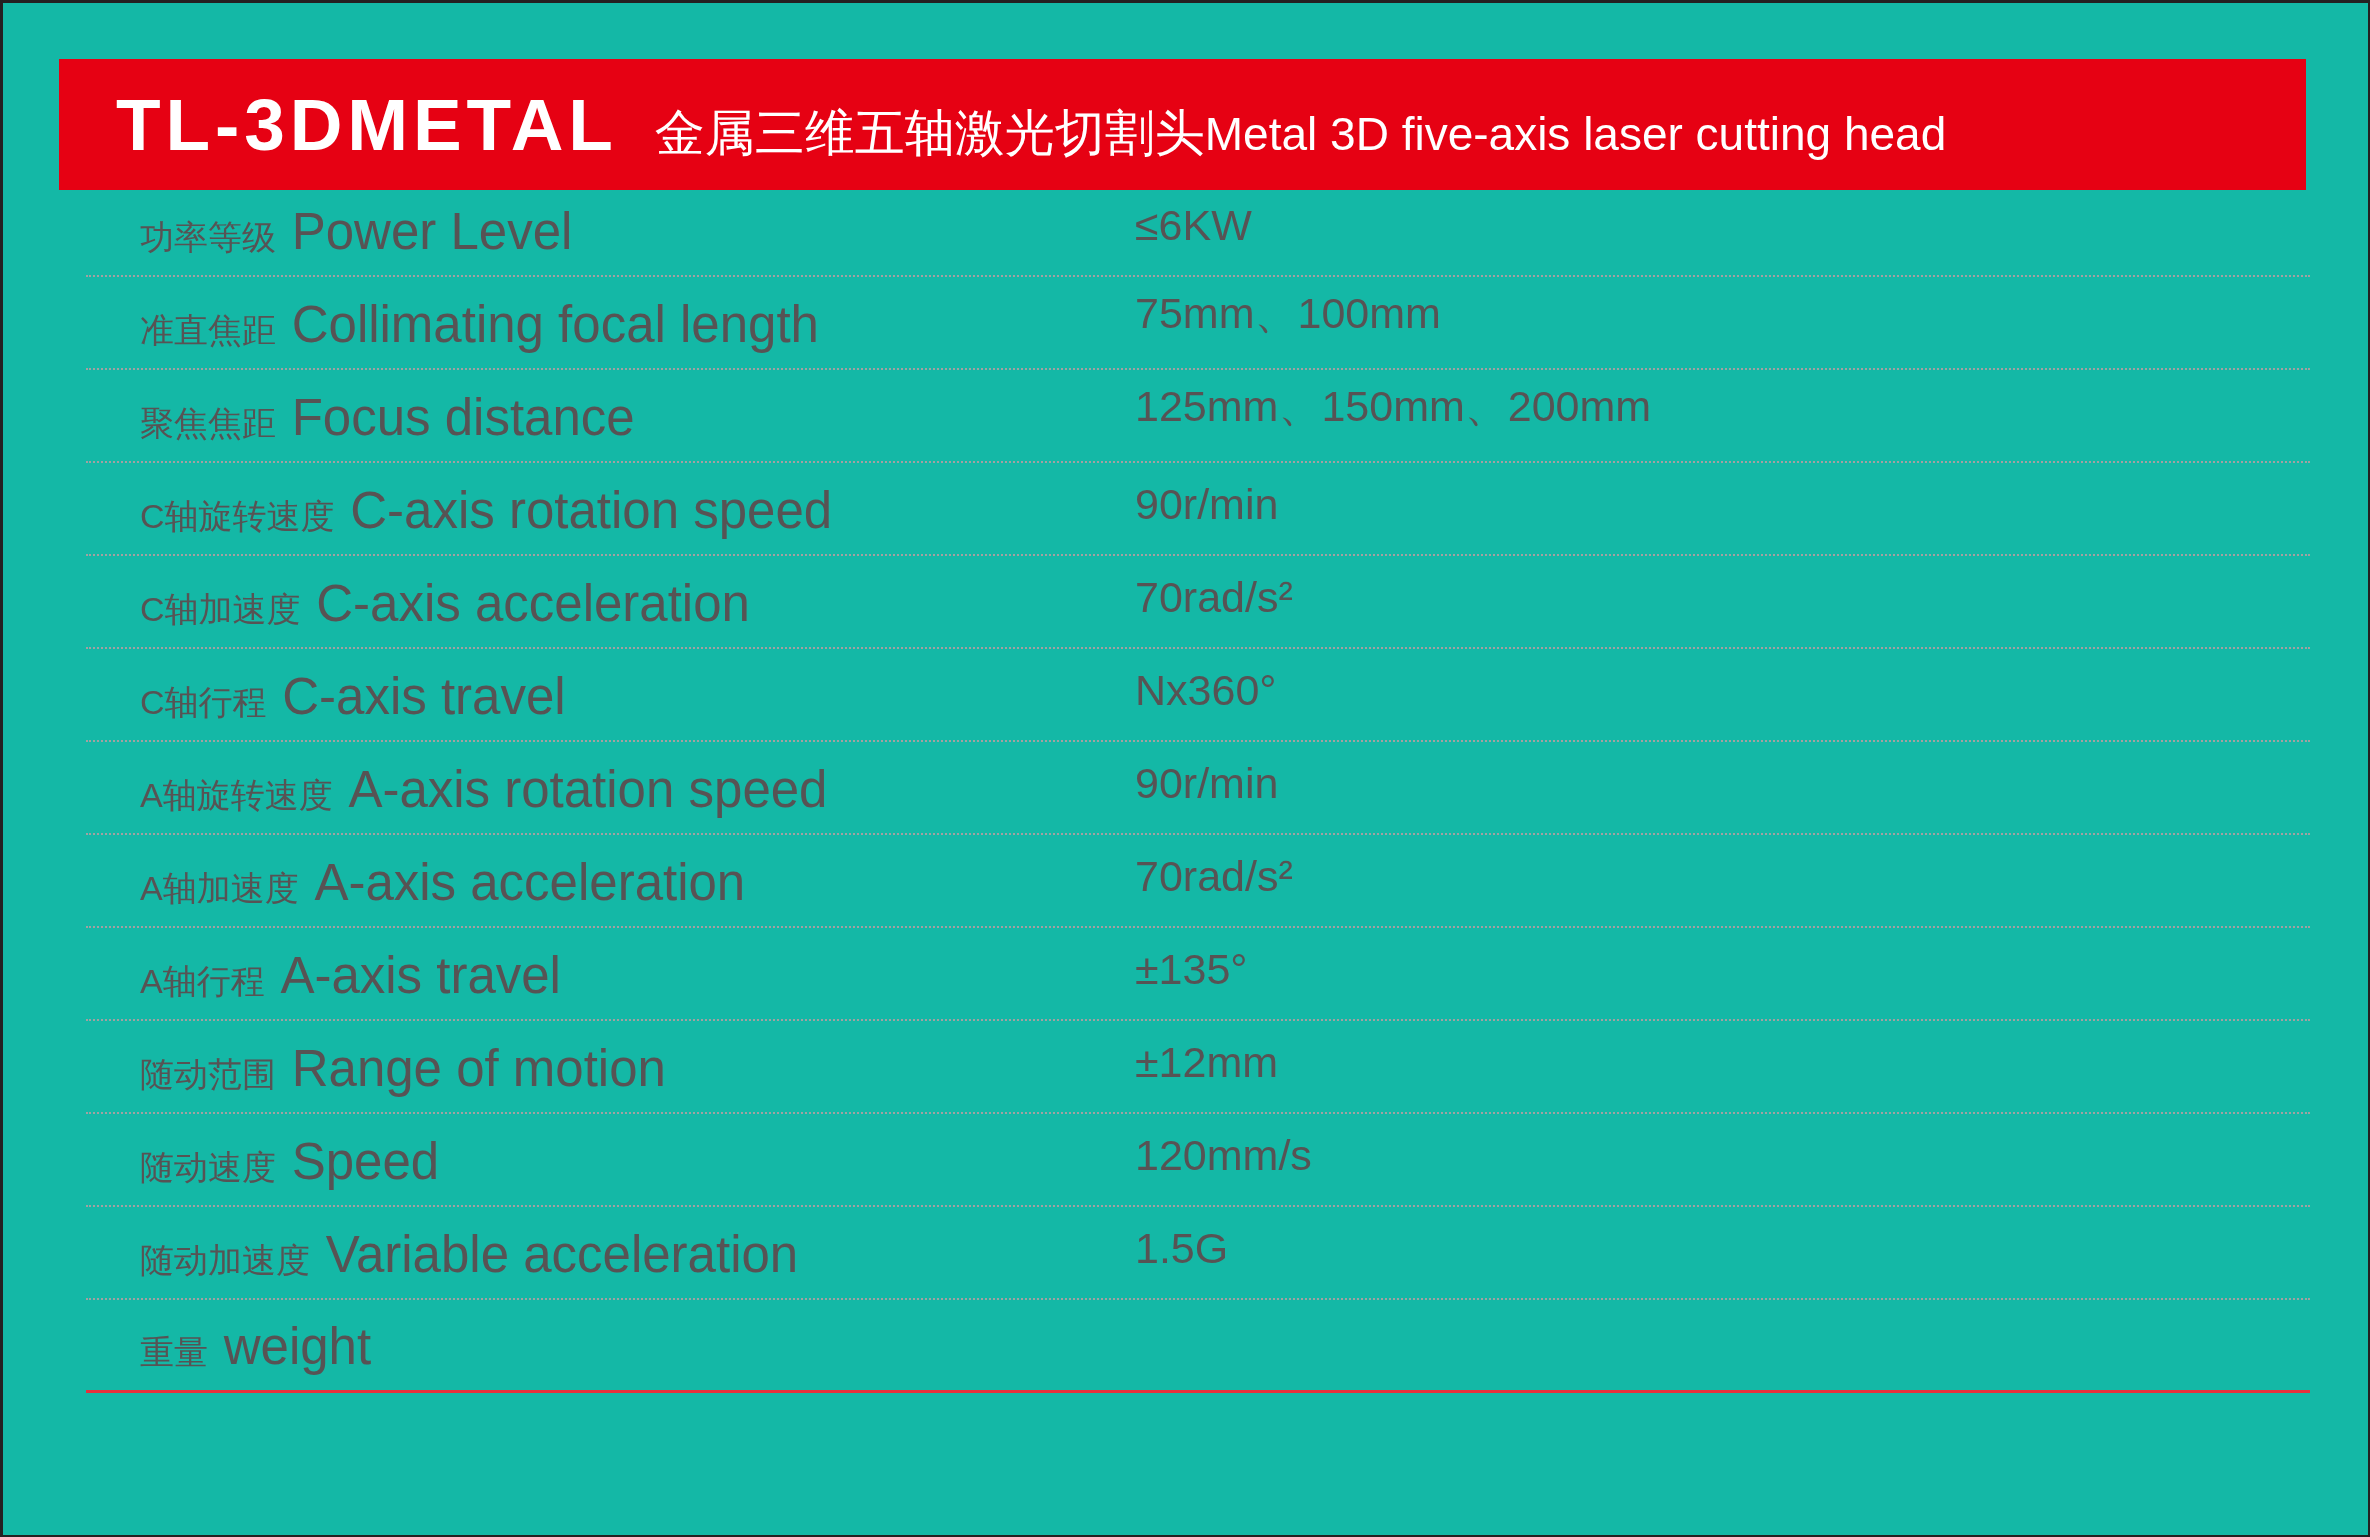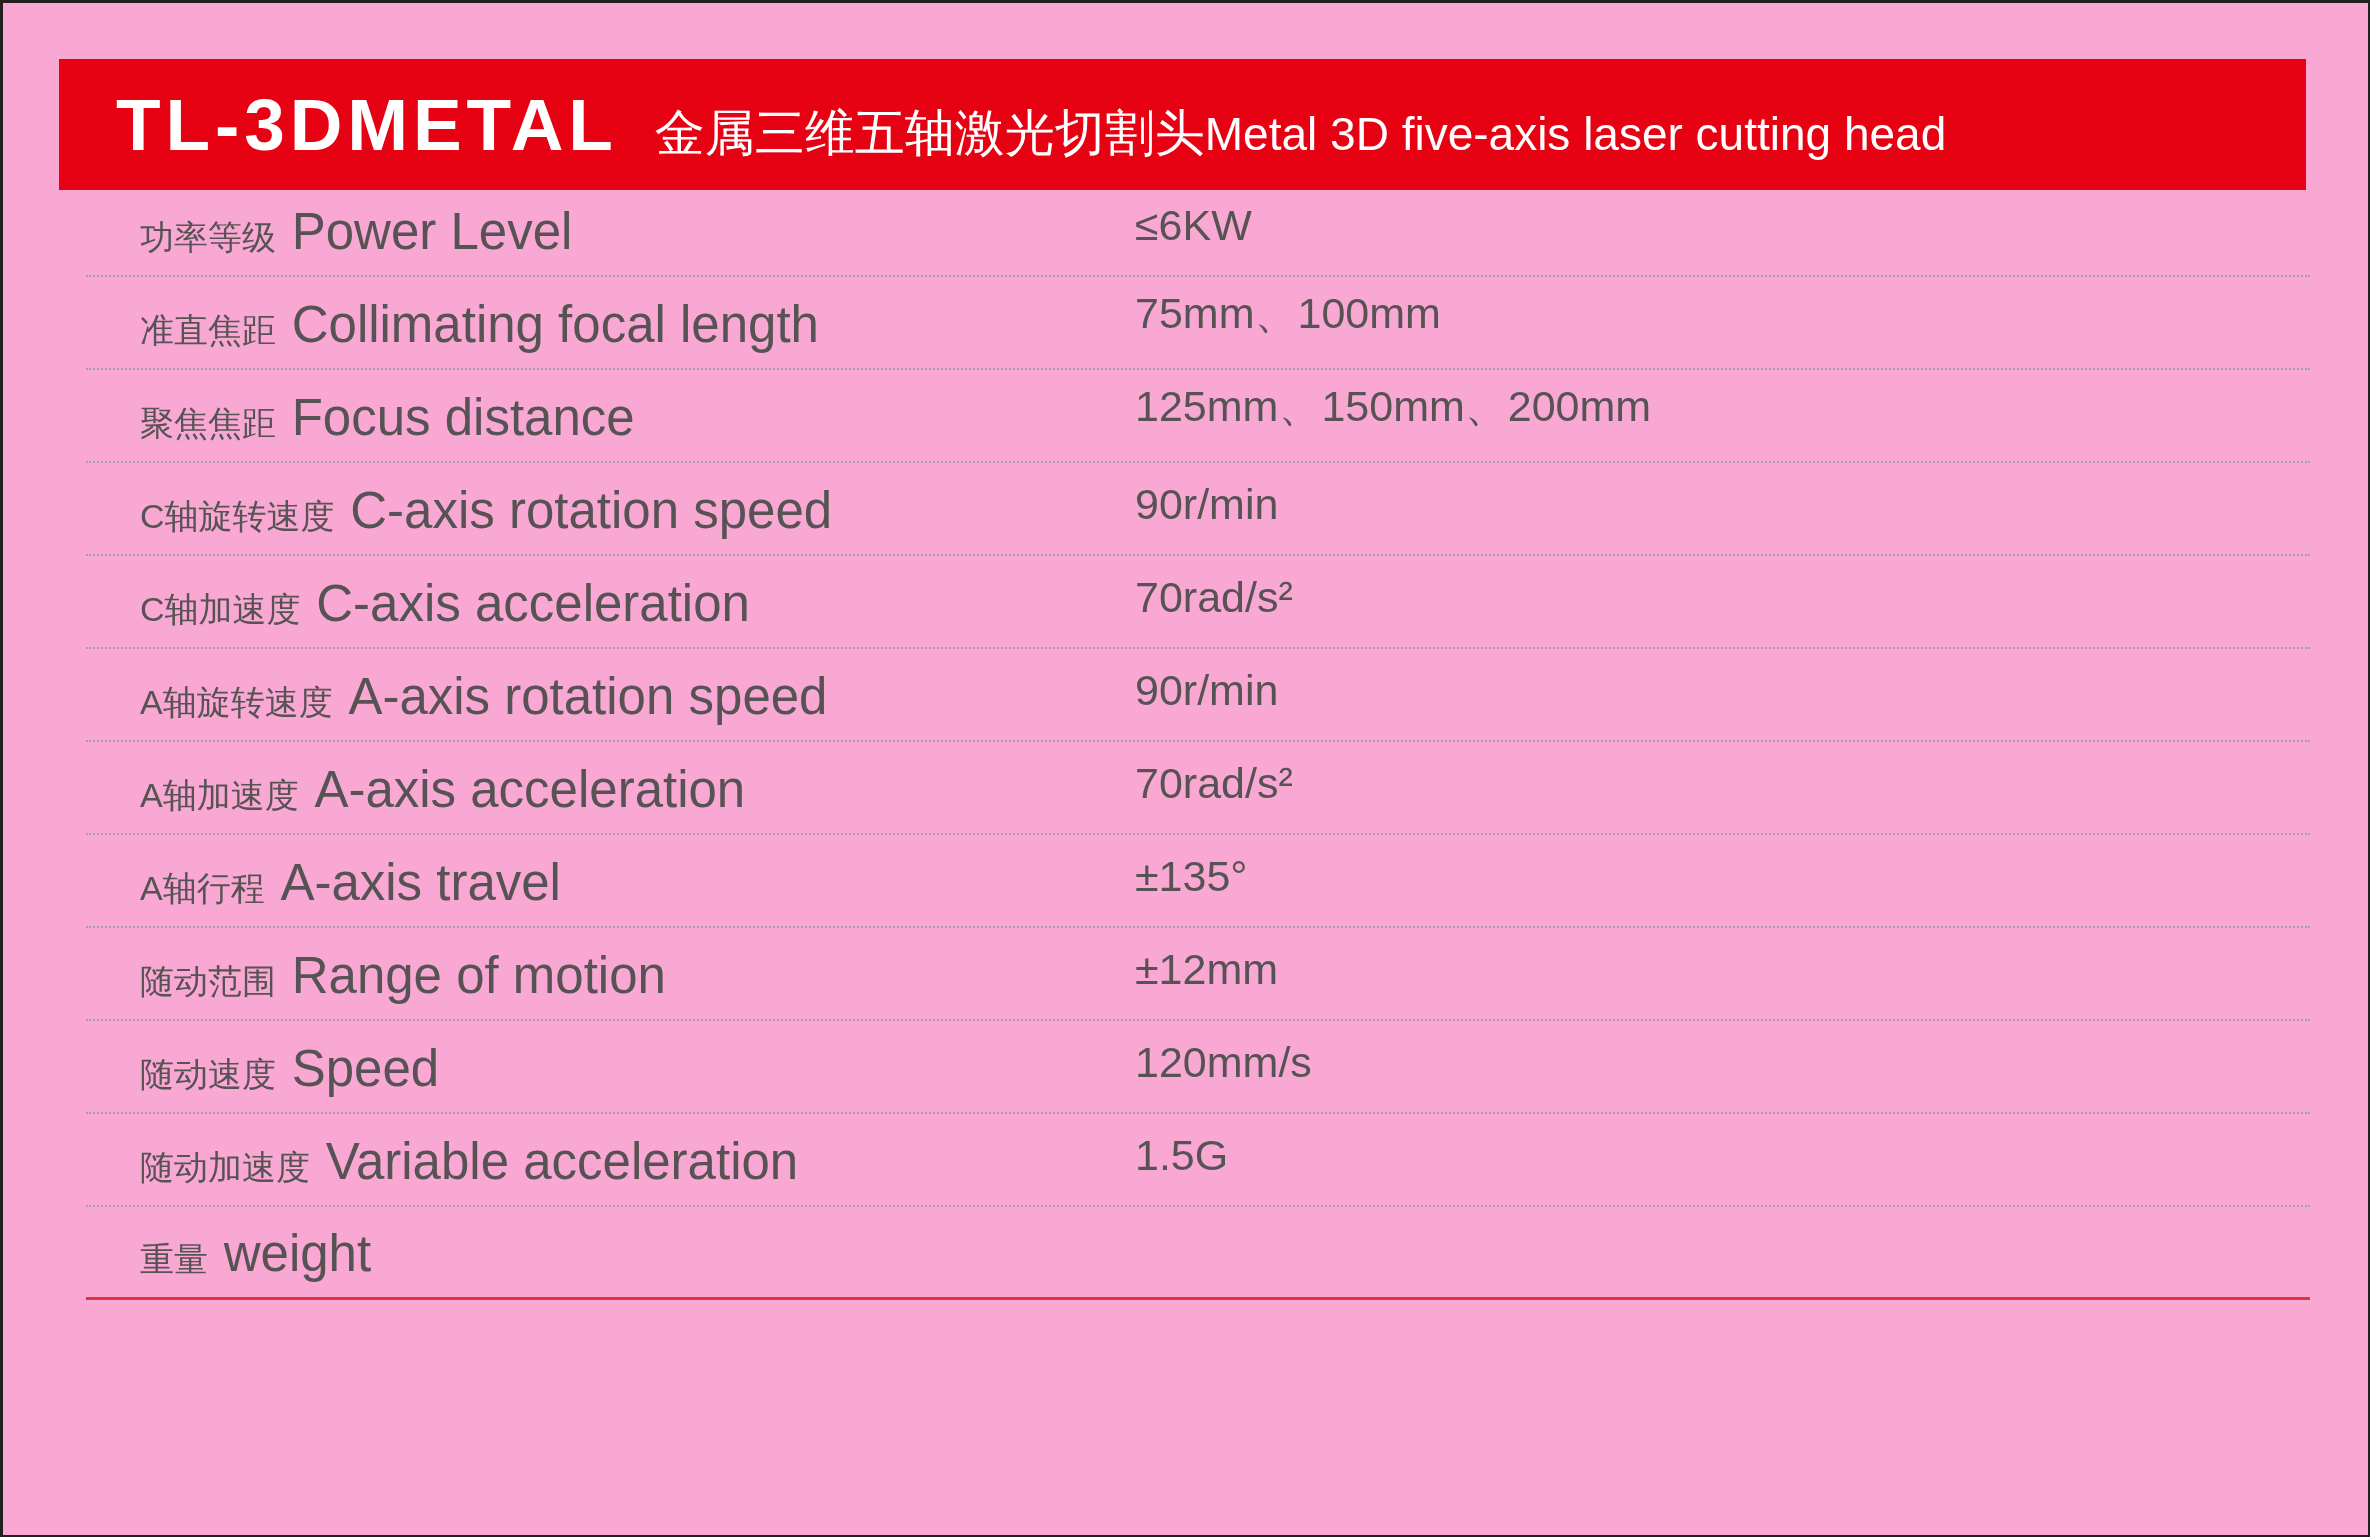--- a/index.html
+++ b/index.html
@@ -7,21 +7,21 @@
     padding: 0;
     background: #ffffff;
     font-family: "Liberation Sans", "DejaVu Sans", sans-serif;
   }
   .sheet {
     position: relative;
     width: 2371px;
     height: 1538px;
     box-sizing: border-box;
     border: 3.9px solid #242021;
-    background: #f9a8d4;
+    background: #14b8a6;
     overflow: hidden;
   }
   .banner {
     position: absolute;
     left: 56px;
     top: 56px;
     width: 2247px;
     height: 131px;
     background: #e60113;
     box-sizing: border-box;
@@ -129,20 +129,27 @@
     </div>
 
     <div class="row">
       <div class="lab">
         <span class="cn">C轴加速度</span>
         <span class="en">C-axis acceleration</span>
       </div>
       <div class="val">70rad/s²</div>
     </div>
 
+    <div class="row">
+      <div class="lab">
+        <span class="cn">C轴行程</span>
+        <span class="en">C-axis travel</span>
+      </div>
+      <div class="val">Nx360°</div>
+    </div>
 
     <div class="row">
       <div class="lab">
         <span class="cn">A轴旋转速度</span>
         <span class="en">A-axis rotation speed</span>
       </div>
       <div class="val">90r/min</div>
     </div>
 
     <div class="row">

